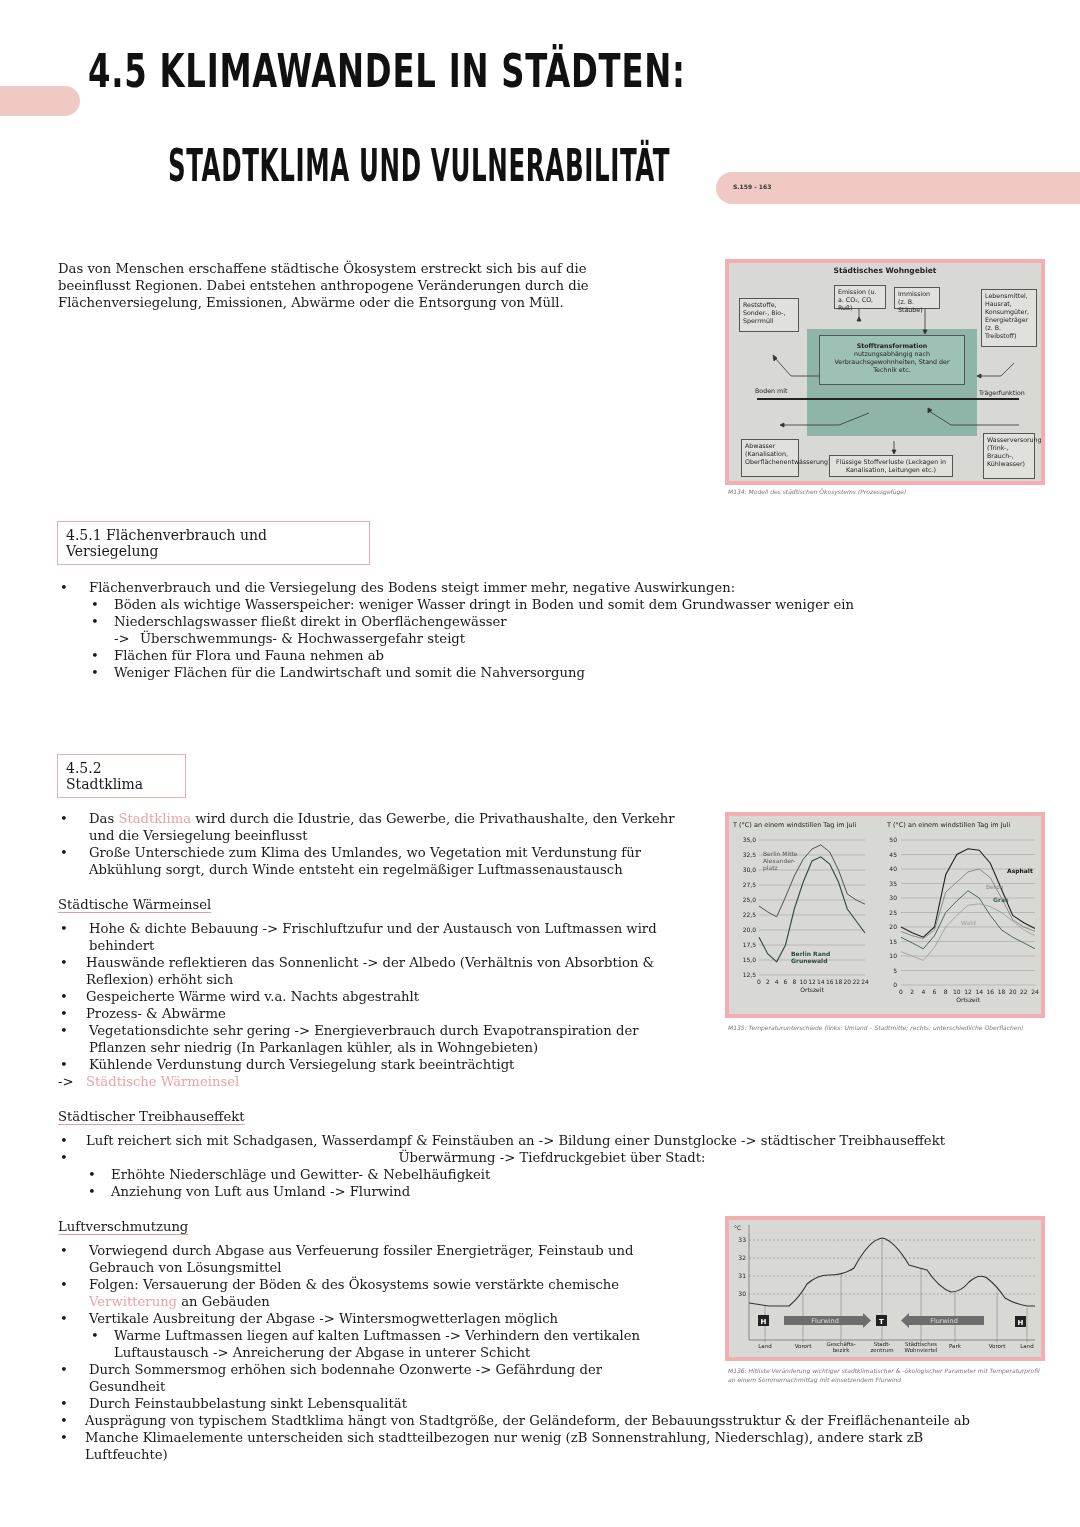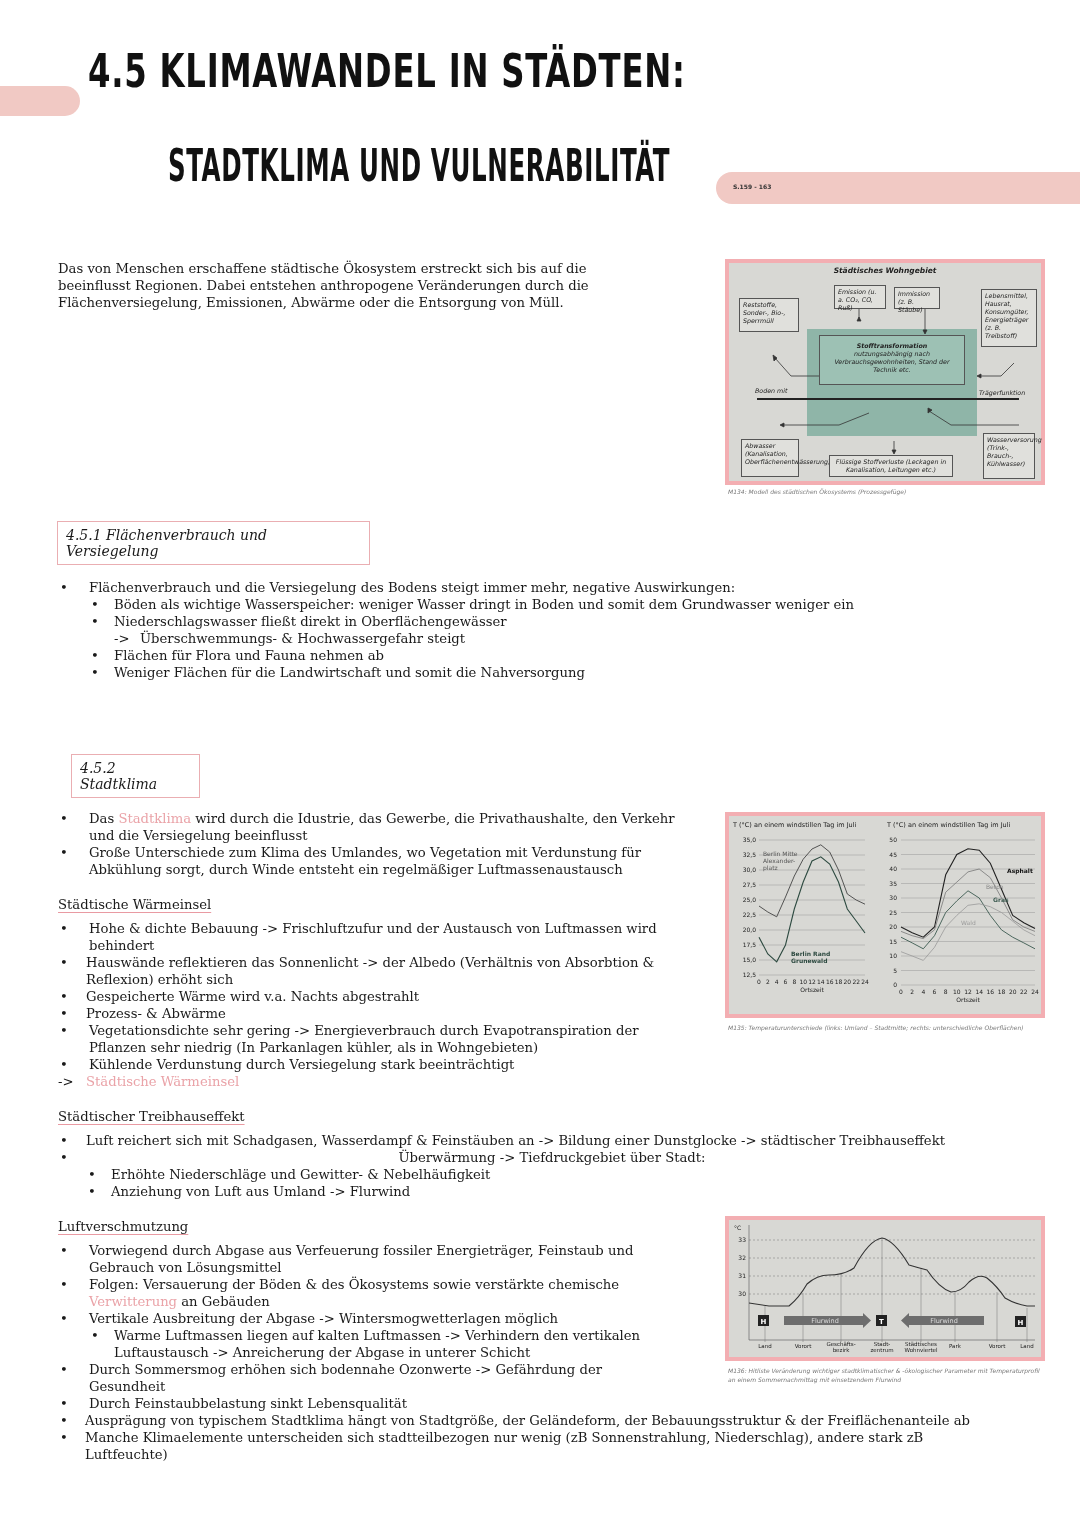--- a/index.html
+++ b/index.html
@@ -3,34 +3,34 @@
 <meta charset="utf-8">
 <style>
   html,body{margin:0;padding:0;background:#fff;}
   body{width:1080px;height:1527px;position:relative;overflow:hidden;font-family:"DejaVu Serif",serif;color:#1a1a1a;}
   .abs{position:absolute;}
   .pinkbar{position:absolute;background:#f1c9c4;border-radius:18px;}
   .title{position:absolute;font-family:"DejaVu Sans Condensed","DejaVu Sans",sans-serif;font-weight:bold;color:#111;letter-spacing:1px;transform-origin:left top;}
   .pageref{position:absolute;font-family:"DejaVu Sans",sans-serif;font-size:6px;font-weight:bold;color:#333;}
   .txt{font-size:13.2px;line-height:17px;}
   .para{position:absolute;left:58px;width:640px;}
-  .secbox{position:absolute;border:1.5px solid #eaaeb2;padding:5px 8px;font-size:14px;background:#fff;font-style:italic;}
+  .secbox{position:absolute;border:1.5px solid #eaaeb2;padding:5px 8px;font-size:14px;background:#fff;}
   ul{margin:0;padding:0;list-style:none;}
   li{position:relative;}
   .b1{padding-left:31px;}
   .b1::before{content:"\2022";position:absolute;left:2px;top:0;}
   .b2{padding-left:25px;margin-left:31px;}
   .b2::before{content:"\2022";position:absolute;left:2px;top:0;}
   .arrow{margin-left:56px;}
   .arrow .ar{display:inline-block;width:26px;}
   .pink{color:#eaa3a8;}
   .subhead{text-decoration:underline;text-decoration-color:#e99aa2;text-underline-offset:3px;}
   .figframe{position:absolute;border:4px solid #f3aeb2;background:#d8d8d4;box-sizing:border-box;}
   .caption{position:absolute;font-family:"DejaVu Sans",sans-serif;font-size:6px;color:#777;font-style:italic;}
-  .diagtxt{font-family:"DejaVu Sans",sans-serif;font-size:6.3px;color:#222;line-height:8px;font-style:italic;}
+  .diagtxt{font-family:"DejaVu Sans",sans-serif;font-size:6.3px;color:#222;line-height:8px;}
   .dbox{position:absolute;border:1px solid #555;background:#e0e0dc;padding:2px 3px;box-sizing:border-box;}
   svg text{font-family:"DejaVu Sans",sans-serif;}
 </style>
 </head>
 <body>
 
 <div class="pinkbar" style="left:0;top:86px;width:80px;height:30px;border-radius:0 16px 16px 0;"></div>
 <div class="title" style="left:88px;top:44px;font-size:46px;transform:scaleX(0.78);">4.5 KLIMAWANDEL IN STÄDTEN:</div>
 <div class="pinkbar" style="left:716px;top:172px;width:364px;height:32px;border-radius:16px 0 0 16px;"></div>
 <div class="title" style="left:168px;top:140px;font-size:44px;transform:scaleX(0.62);">STADTKLIMA UND VULNERABILITÄT</div>
@@ -81,21 +81,21 @@
   <ul>
     <li class="b1" style="padding-left:31px;">Flächenverbrauch und die Versiegelung des Bodens steigt immer mehr, negative Auswirkungen:</li>
     <li class="b2">Böden als wichtige Wasserspeicher: weniger Wasser dringt in Boden und somit dem Grundwasser weniger ein</li>
     <li class="b2">Niederschlagswasser fließt direkt in Oberflächengewässer</li>
     <li class="arrow"><span class="ar">-&gt;</span><span>Überschwemmungs- &amp; Hochwassergefahr steigt</span></li>
     <li class="b2">Flächen für Flora und Fauna nehmen ab</li>
     <li class="b2">Weniger Flächen für die Landwirtschaft und somit die Nahversorgung</li>
   </ul>
 </div>
 
-<div class="secbox" style="left:71px;top:754px;width:111px;">4.5.2 Stadtklima</div>
+<div class="secbox" style="left:57px;top:754px;width:111px;">4.5.2 Stadtklima</div>
 <div class="para txt" style="top:810px;width:630px;">
   <ul>
     <li class="b1"><span>Das </span><span class="pink">Stadtklima</span><span> wird durch die Idustrie, das Gewerbe, die Privathaushalte, den Verkehr und die Versiegelung beeinflusst</span></li>
     <li class="b1">Große Unterschiede zum Klima des Umlandes, wo Vegetation mit Verdunstung für Abkühlung sorgt, durch Winde entsteht ein regelmäßiger Luftmassenaustausch</li>
   </ul>
 </div>
 
 <div class="para txt subhead" style="top:896px;width:auto;">Städtische Wärmeinsel</div>
 <div class="para txt" style="top:920px;width:640px;">
   <ul>

